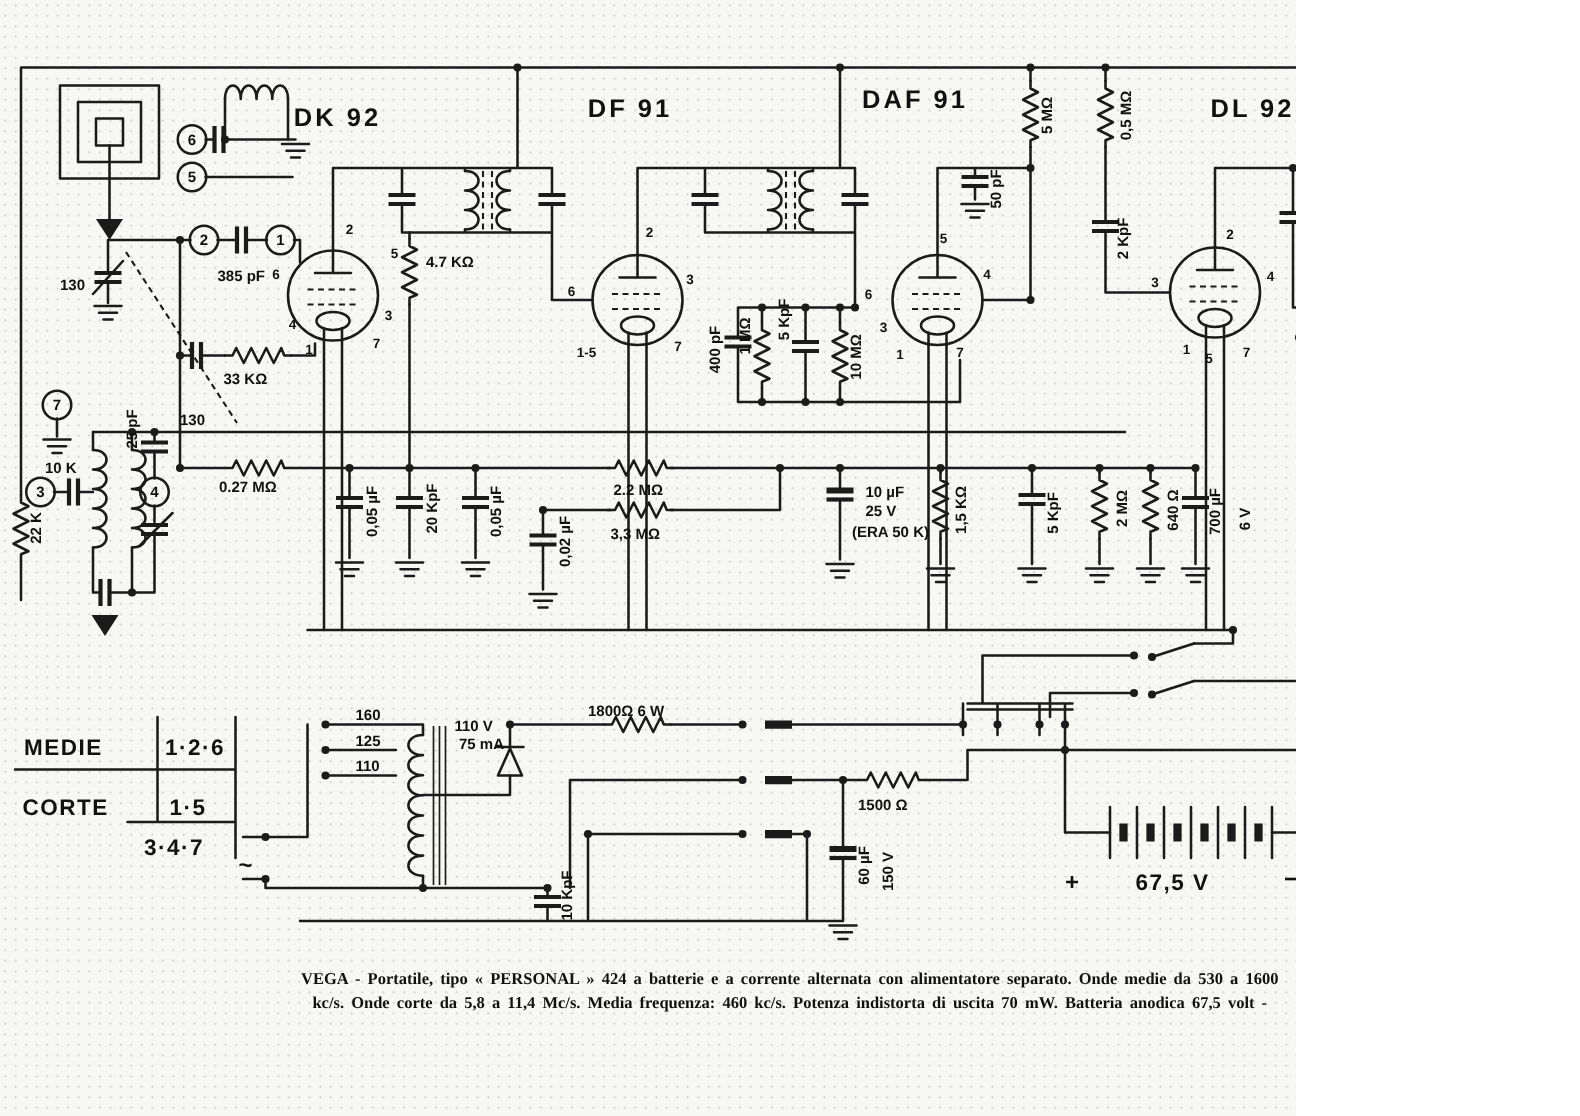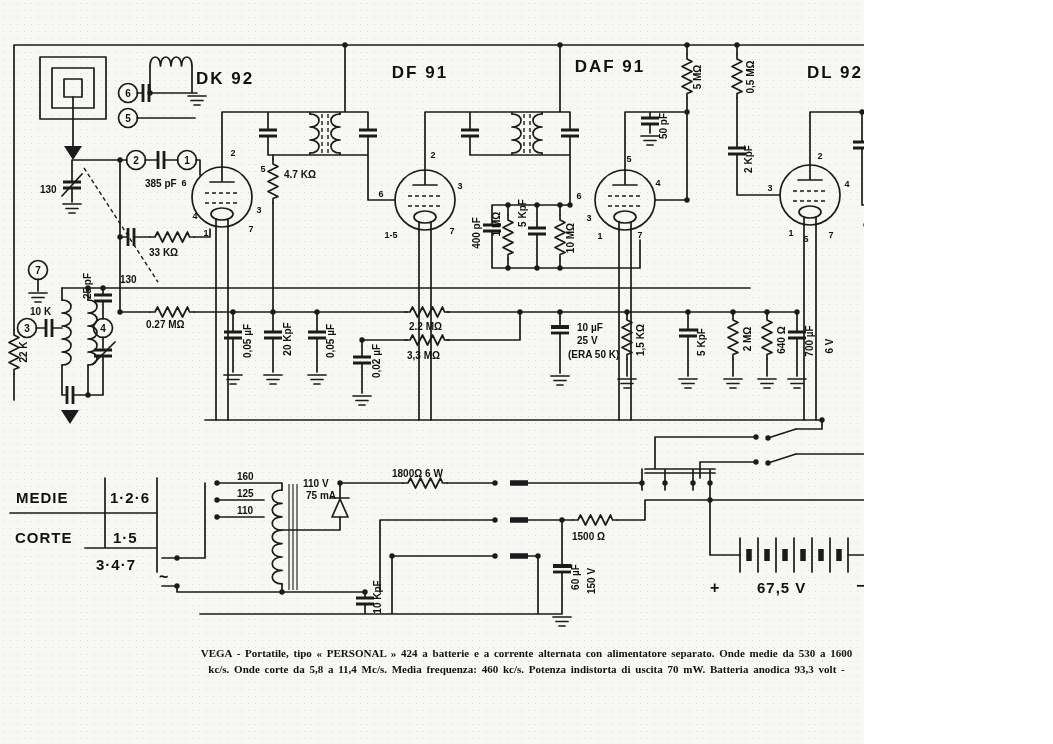--- a/index.html
+++ b/index.html
@@ -392,15 +392,15 @@
     <text class="blbl" x="16" y="503">MEDIE</text>
     <text class="blbl" x="110" y="503">1·2·6</text>
     <text class="blbl" x="15" y="543">CORTE</text>
     <text class="blbl" x="113" y="543">1·5</text>
     <text class="blbl" x="96" y="570">3·4·7</text>
   </g>
 </svg>
 
 <div class="caption">
   <div>VEGA - Portatile, tipo « PERSONAL » 424 a batterie e a corrente alternata con alimentatore separato. Onde medie da 530 a 1600</div>
-  <div>kc/s. Onde corte da 5,8 a 11,4 Mc/s. Media frequenza: 460 kc/s. Potenza indistorta di uscita 70 mW. Batteria anodica 93,3 volt -</div>
+  <div>kc/s. Onde corte da 5,8 a 11,4 Mc/s. Media frequenza: 460 kc/s. Potenza indistorta di uscita 70 mW. Batteria anodica 67,5 volt -</div>
 </div>
 </div>
 
 </body></html>

